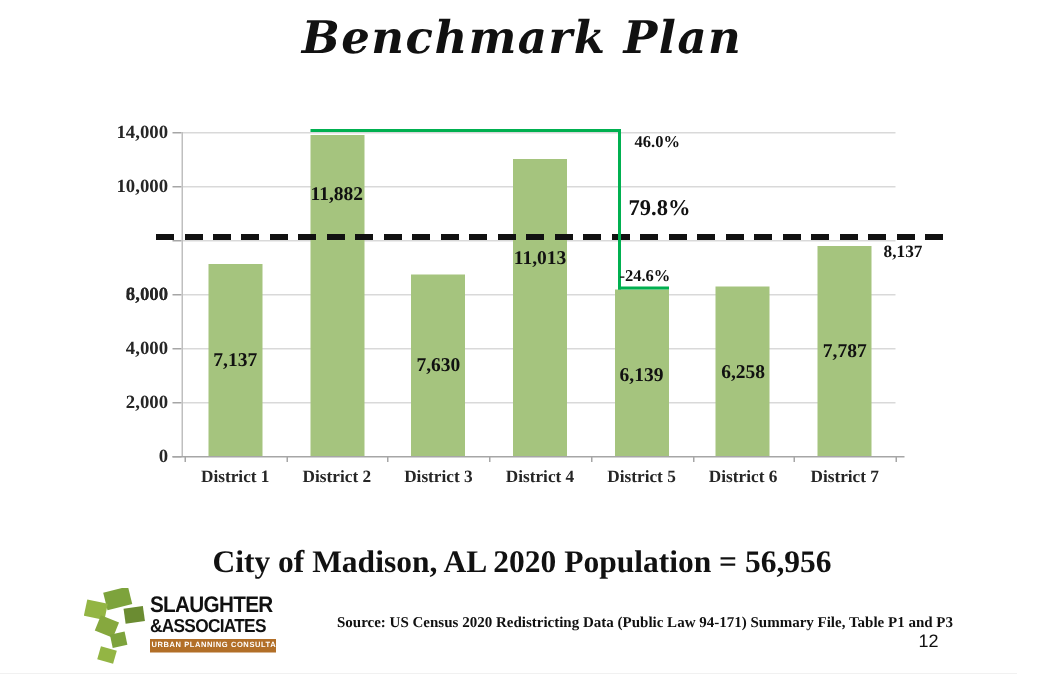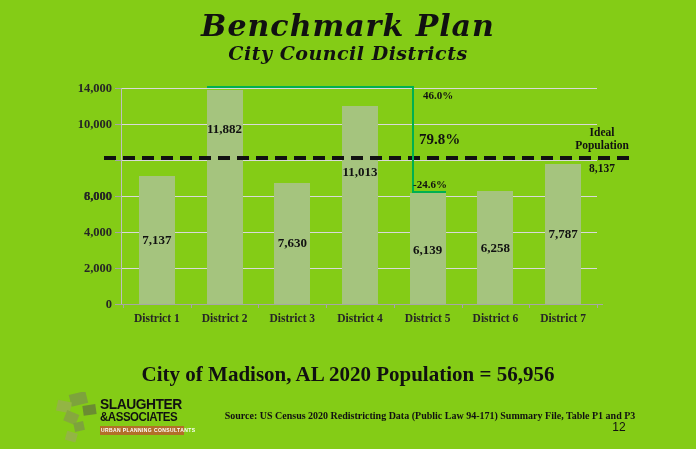--- a/index.html
+++ b/index.html
@@ -1,17 +1,17 @@
 <!DOCTYPE html>
 <html><head>
 <meta charset="utf-8">
 <style>
   html,body{margin:0;padding:0;background:#e8e8e8;}
   .slide{
-    position:relative;width:696px;height:449px;background:#84cc16;
+    position:relative;width:696px;height:449px;background:#ffffff;
     font-family:"Liberation Serif",serif;color:#1f1f1f;overflow:hidden;
     margin:0 auto;
   }
   .title{
     position:absolute;top:8px;left:0;width:100%;text-align:center;
     font-family:"DejaVu Serif",serif;font-style:italic;font-weight:bold;
     font-size:30px;letter-spacing:1px;color:#111;
   }
   .subtitle{
     position:absolute;top:42px;left:0;width:100%;text-align:center;
@@ -49,21 +49,20 @@
   .logo-banner{
     margin-top:2px;background:#b26f28;color:#fff;font-size:5px;font-weight:bold;
     letter-spacing:.4px;text-align:center;padding:2px 1px;line-height:5px;white-space:nowrap;
   }
 </style>
 </head>
 <body>
 
 <div class="slide">
   <div class="title">Benchmark Plan</div>
-  <div class="subtitle">City Council Districts</div>
 
   <div class="chart" id="chart">
       <div class="tick" style="left: 115px; top: 303.5px; width: 6px; height: 1px;"></div>
       <div class="ylab" style="left: 40px; top: 297px; width: 72px;">0</div>
       <div class="gridline" style="left: 121px; top: 267.5px; width: 476px; background: rgb(217, 217, 217);"></div>
       <div class="tick" style="left: 115px; top: 267.5px; width: 6px; height: 1px;"></div>
       <div class="ylab" style="left: 40px; top: 261px; width: 72px;">2,000</div>
       <div class="gridline" style="left: 121px; top: 231.5px; width: 476px; background: rgb(217, 217, 217);"></div>
       <div class="tick" style="left: 115px; top: 231.5px; width: 6px; height: 1px;"></div>
       <div class="ylab" style="left: 40px; top: 225px; width: 72px;">4,000</div>
@@ -104,21 +103,20 @@
       <div class="bar" style="left: 409.714px; top: 193.498px; width: 36px; height: 110.502px; background: rgb(165, 196, 126);"></div>
       <div class="vlab" style="left: 395.714px; top: 242px; width: 64px; font-family: Liberation Serif, serif;">6,139</div>
       <div class="xlab" style="left: 393.714px; top: 312px; width: 68px;">District 5</div>
       <div class="bar" style="left: 477.429px; top: 191.356px; width: 36px; height: 112.644px; background: rgb(165, 196, 126);"></div>
       <div class="vlab" style="left: 463.429px; top: 240px; width: 64px;">6,258</div>
       <div class="xlab" style="left: 461.429px; top: 312px; width: 68px;">District 6</div>
       <div class="bar" style="left: 545.143px; top: 163.834px; width: 36px; height: 140.166px; background: rgb(165, 196, 126);"></div>
       <div class="vlab" style="left: 531.143px; top: 226px; width: 64px;">7,787</div>
       <div class="xlab" style="left: 529.143px; top: 312px; width: 68px;">District 7</div>
       <div class="refline" style="left: 104px; top: 155.534px; width: 526px;"></div>
-      <div class="reftext" style="left: 566px; top: 125.534px; width: 72px;">Ideal<br>Population</div>
       <div class="reftext" style="left: 572px; top: 161.534px; width: 60px;">8,137</div>
       <div class="bracket" style="left: 207px; top: 86px; width: 207px; height: 2px; background: rgb(0, 176, 80);"></div>
       <div class="bracket" style="left: 412px; top: 86px; width: 2px; height: 107.498px; background: rgb(0, 176, 80);"></div>
       <div class="bracket" style="left: 412px; top: 191.498px; width: 34px; height: 2px; background: rgb(0, 176, 80);"></div>
       <div class="anno" style="left: 423px; top: 89px; font-size: 11px;">46.0%</div>
       <div class="anno" style="left: 419px; top: 131px; font-size: 15px;">79.8%</div>
       <div class="anno" style="left: 413px; top: 178px; font-size: 11px;">-24.6%</div>
     </div>
 
   <div class="footer-note">City of Madison, AL 2020 Population = 56,956</div>

